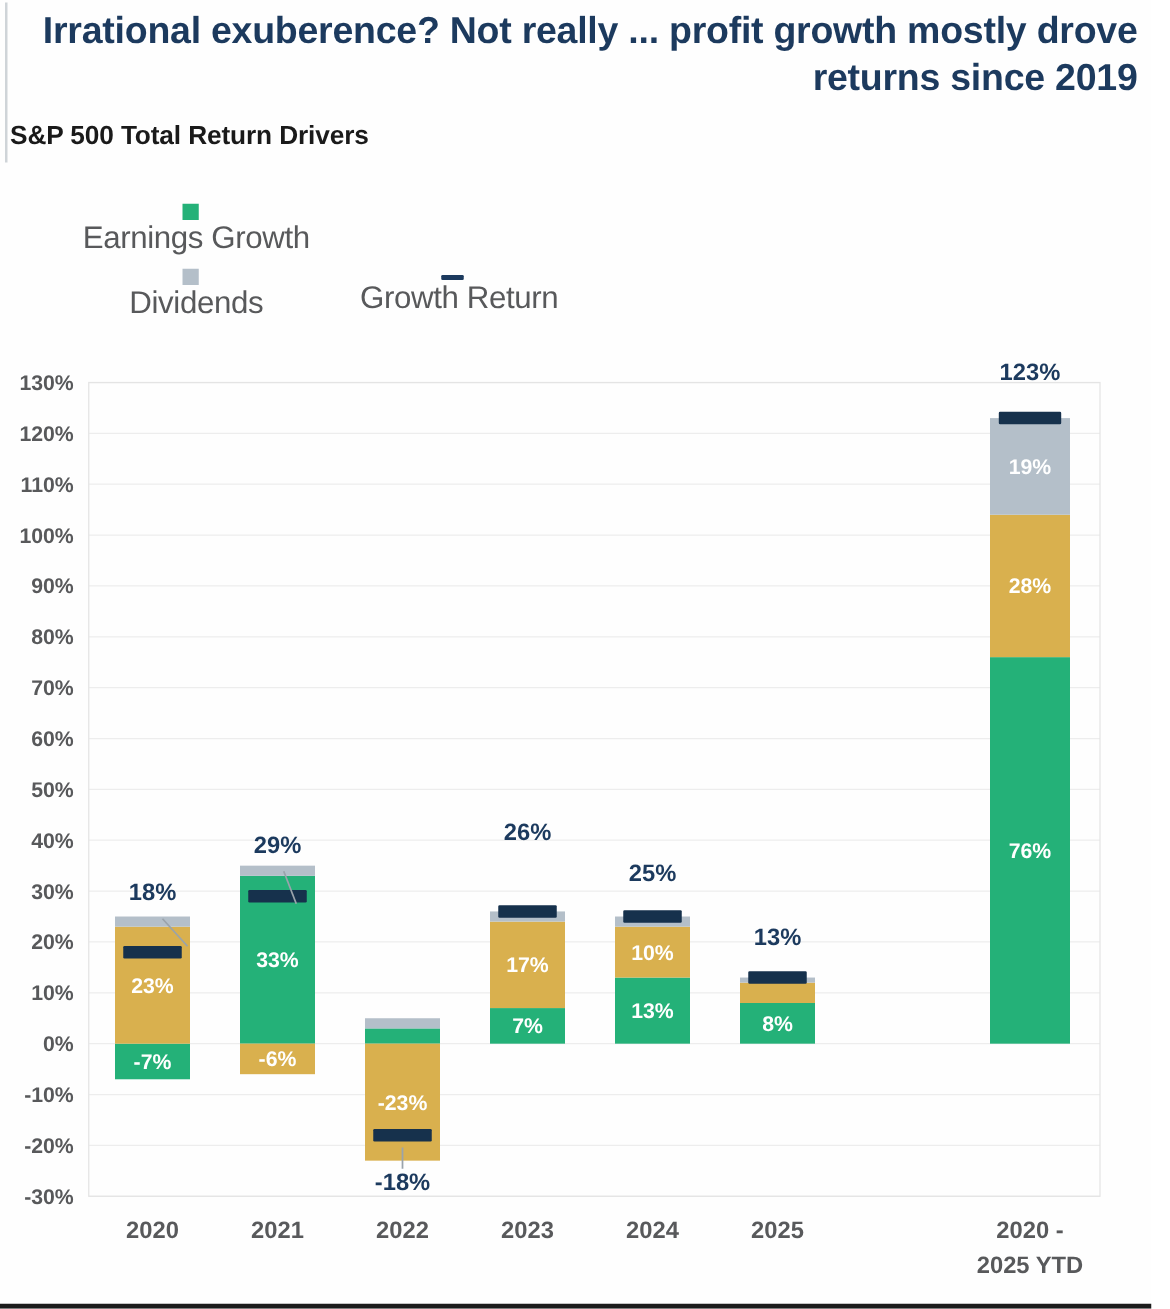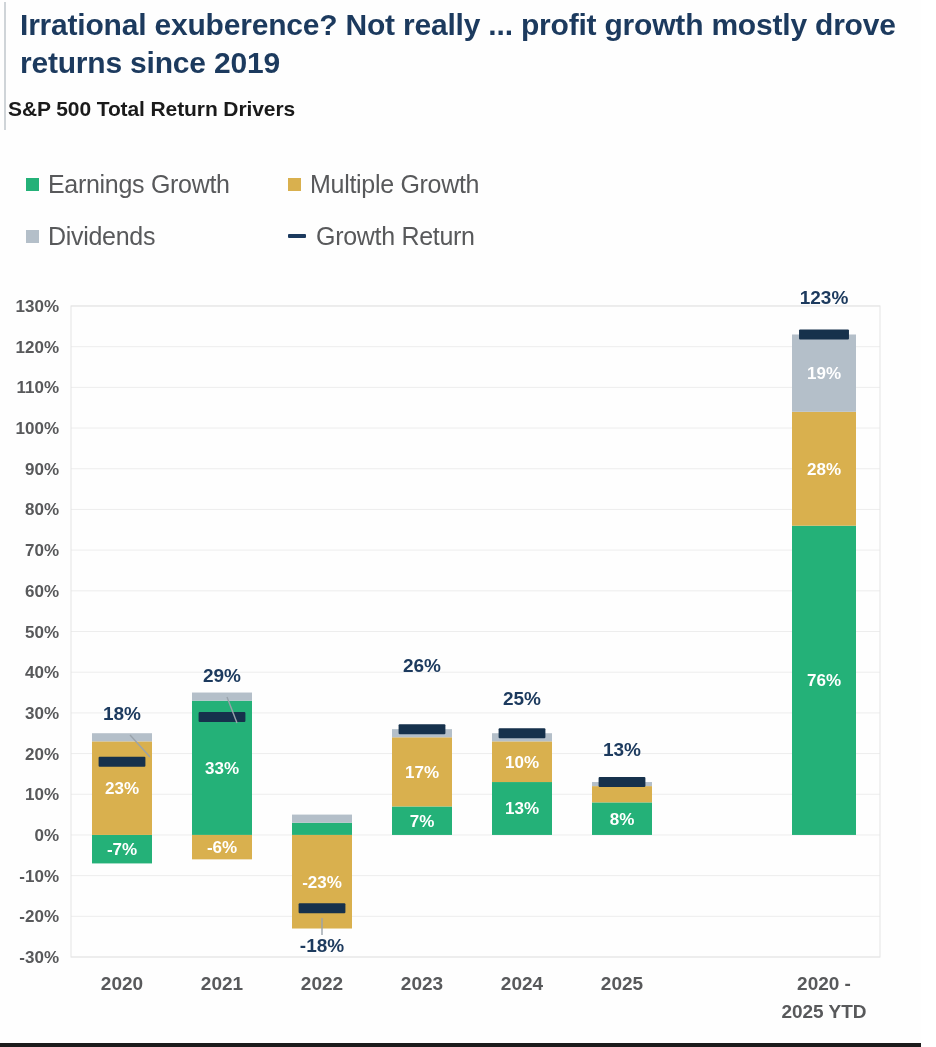--- a/index.html
+++ b/index.html
@@ -12,20 +12,21 @@
     -webkit-font-smoothing: antialiased;
   }
   #page {
     position: relative;
     width: 921px;
     height: 1047px;
     background: #fefefe;
     overflow: hidden;
     box-sizing: border-box;
     border-bottom: 4px solid #1b1b1b;
+    text-align: right;
   }
   .left-rule {
     position: absolute;
     left: 4px;
     top: 2px;
     width: 2px;
     height: 128px;
     background: #cfd4d8;
   }
 
@@ -61,20 +62,21 @@
     width: 600px;
   }
   .legend-row {
     display: flex;
     align-items: center;
     height: 52px;
   }
   .legend-item {
     display: flex;
     align-items: center;
+    flex-direction: column;
   }
   .legend-item.col1 { width: 262px; }
   .legend-swatch {
     width: 13px;
     height: 13px;
     margin-right: 9px;
     flex: 0 0 auto;
   }
   .legend-dash {
     width: 18px;
@@ -141,24 +143,20 @@
 
   <div class="headline">Irrational exuberence? Not really ... profit growth mostly drove returns since 2019</div>
 
   <div class="subtitle">S&amp;P 500 Total Return Drivers</div>
 
   <div class="legend">
     <div class="legend-row">
       <div class="legend-item col1">
         <span class="legend-swatch" style="background:#24b178"></span>
         <span class="legend-label">Earnings Growth</span>
-      </div>
-      <div class="legend-item">
-        <span class="legend-swatch" style="background:#d9b04e"></span>
-        <span class="legend-label">Multiple Growth</span>
       </div>
     </div>
     <div class="legend-row">
       <div class="legend-item col1">
         <span class="legend-swatch" style="background:#b4bfc9"></span>
         <span class="legend-label">Dividends</span>
       </div>
       <div class="legend-item">
         <span class="legend-dash-wrap">
           <span class="legend-dash" style="background:#1c3a5e"></span>

